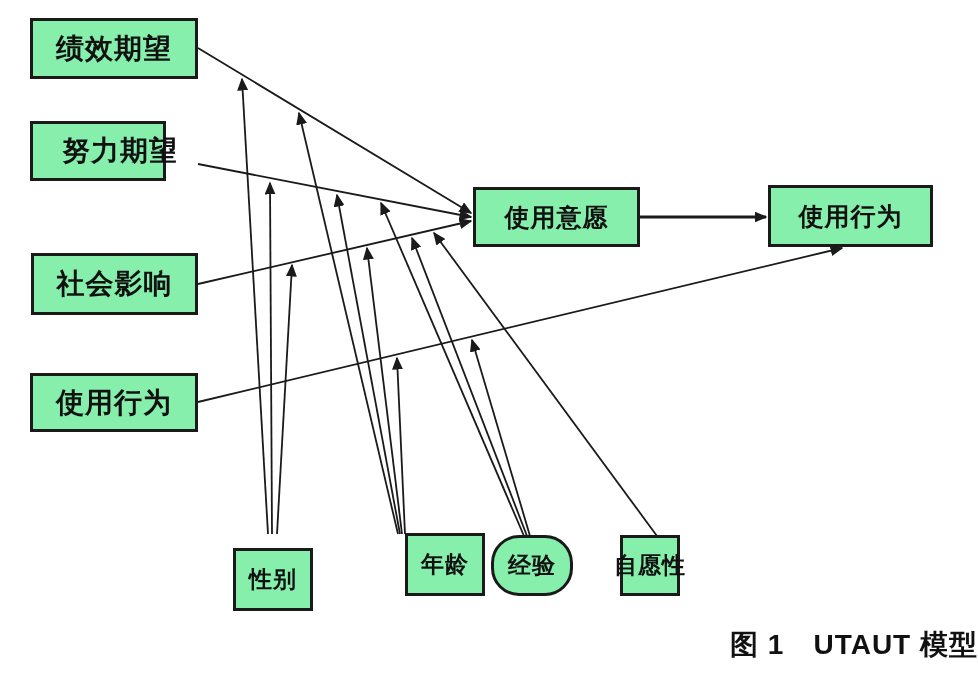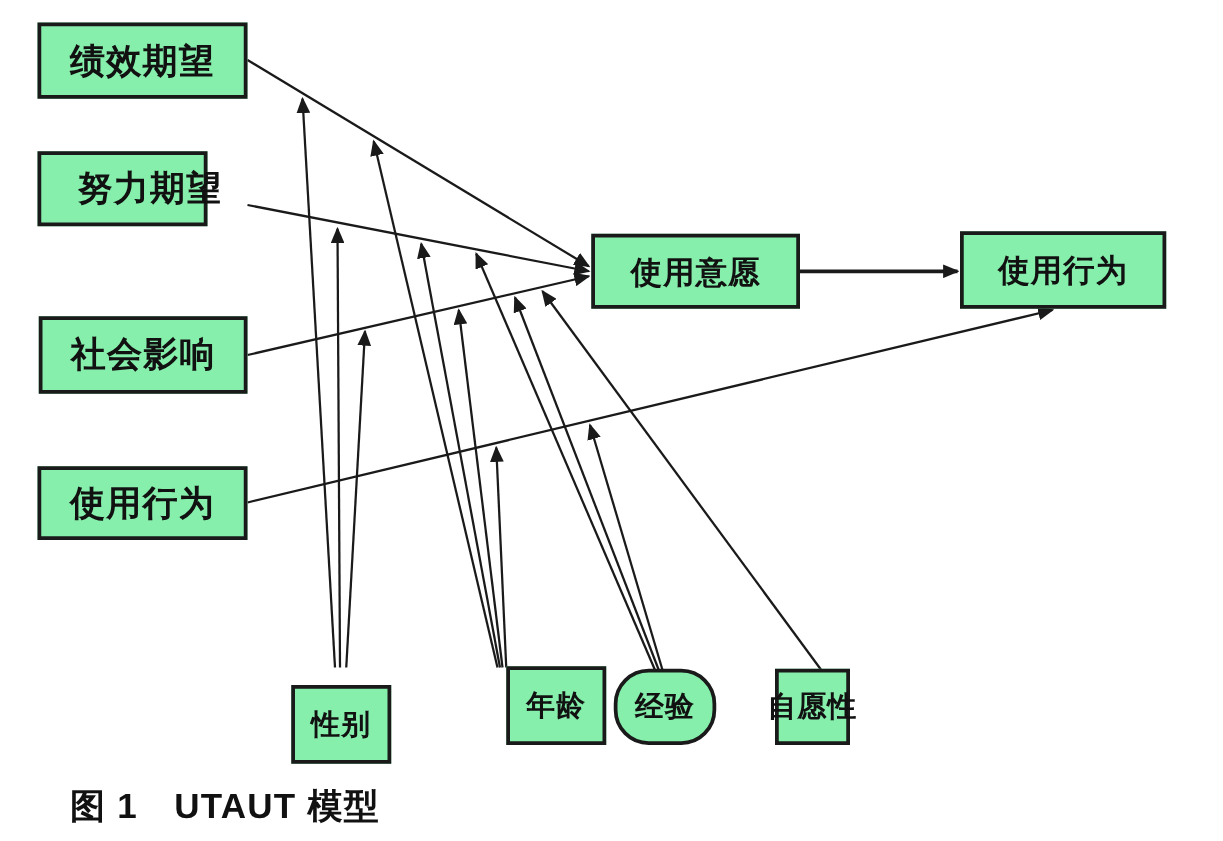--- a/index.html
+++ b/index.html
@@ -56,21 +56,21 @@
   .node-gender { left: 233px; top: 533px; width: 80px; height: 63px; margin-top: 15px; }
   .node-age    { left: 362px; top: 533px; width: 80px; height: 63px; margin-left: 43px; }
   .node-exp    { left: 491px; top: 535px; width: 82px; height: 61px; border-radius: 28px; }
   .node-vol    { left: 620px; top: 535px; width: 60px; height: 61px; }
 
   .caption {
     position: absolute;
     left: 56px;
     right: 0;
     top: 626px;
-    text-align: left;
+    text-align: right;
     font-size: 28px;
     font-weight: 700;
     color: #111111;
     letter-spacing: 1px;
     white-space: pre;
   }
 </style>
 </head>
 <body>
 

